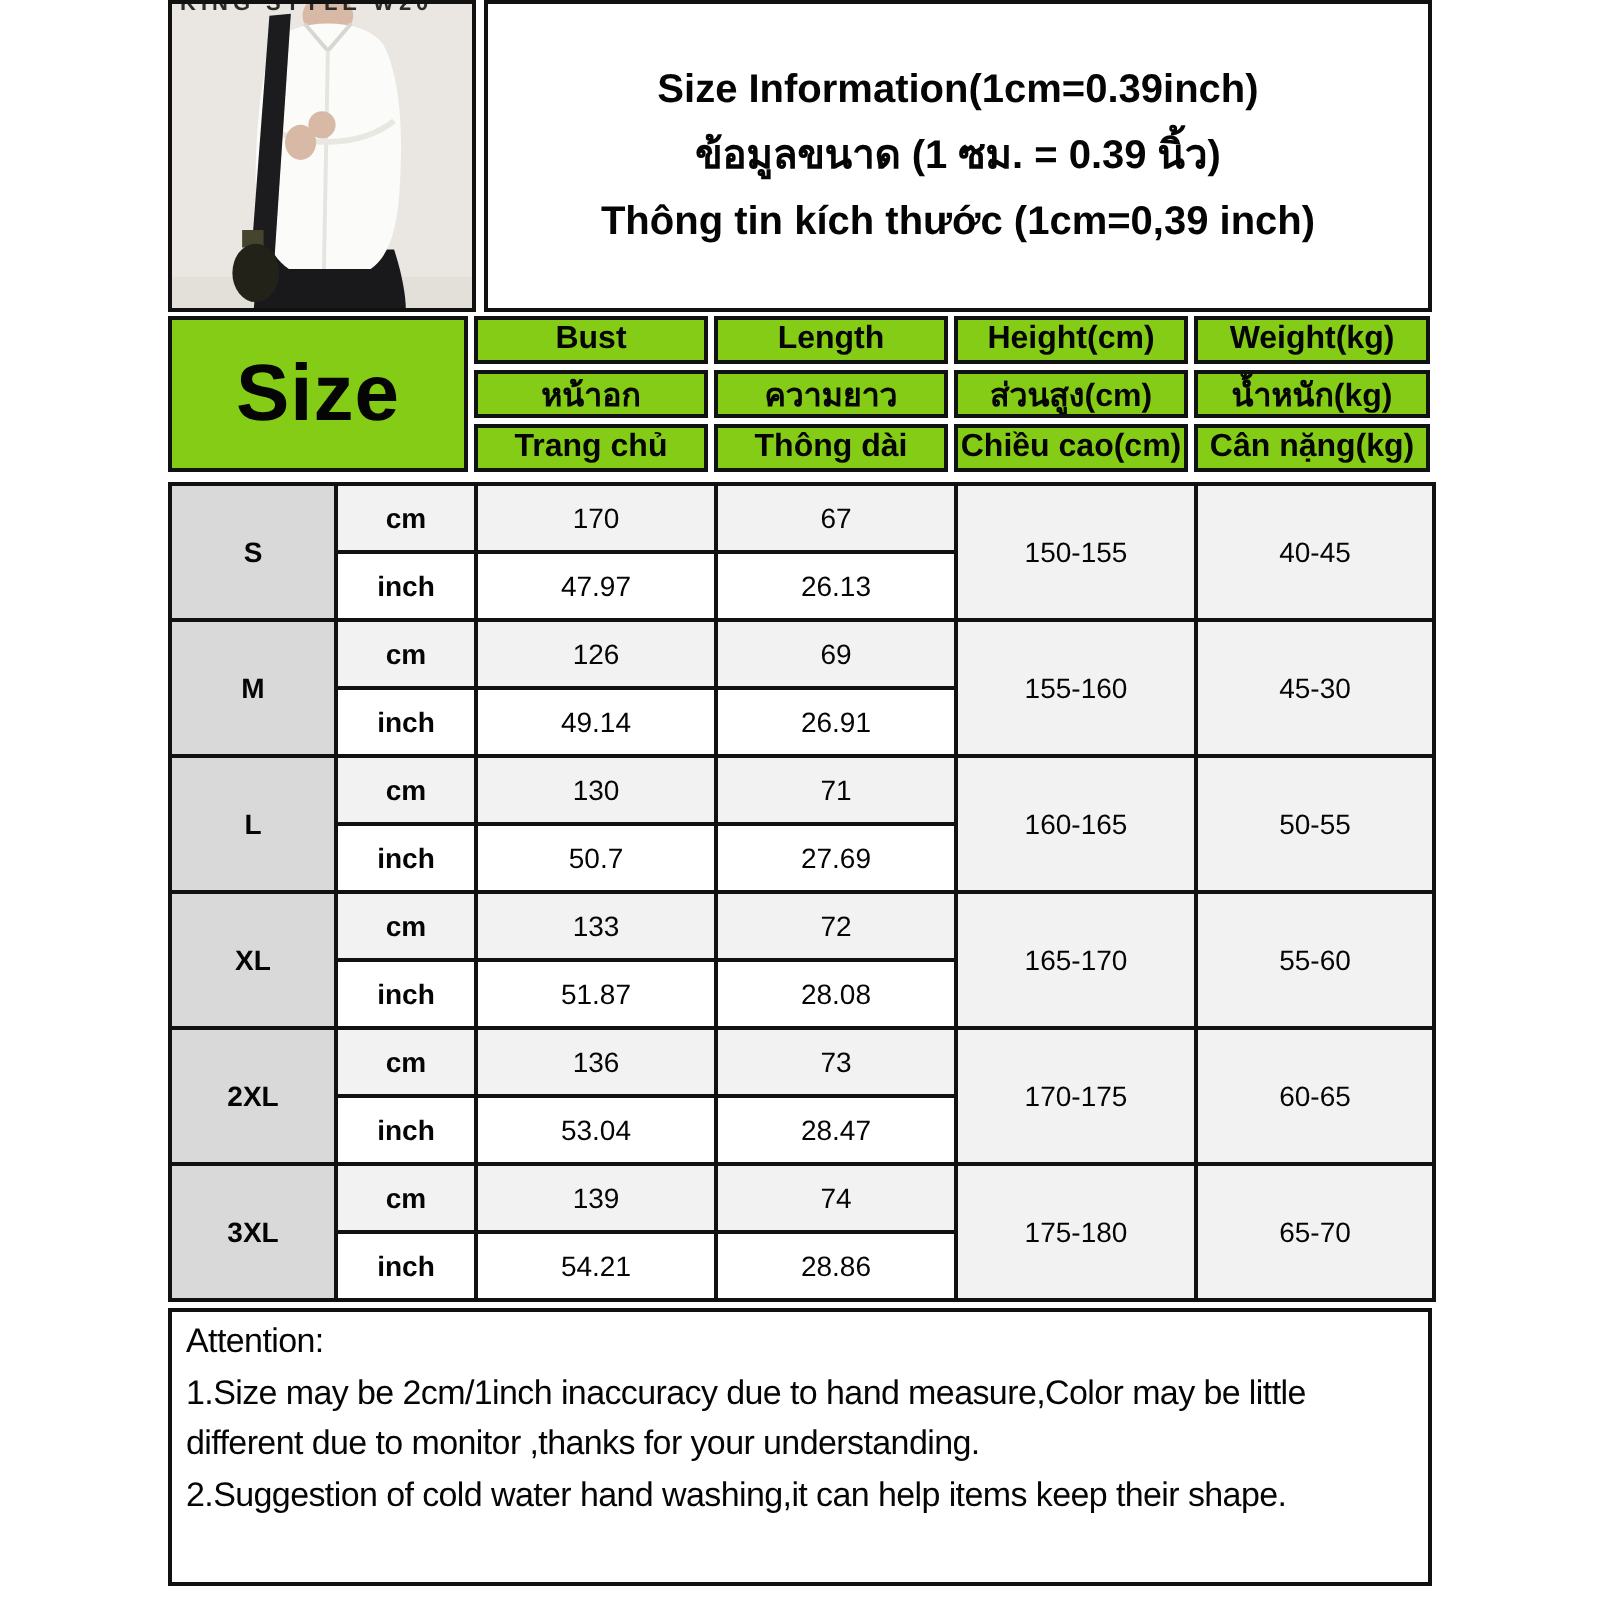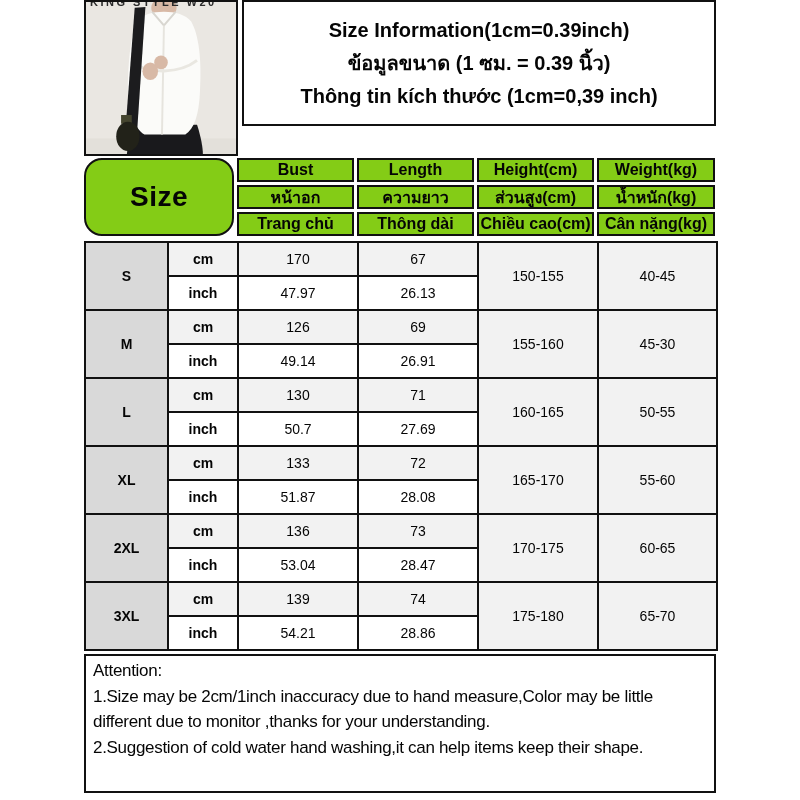--- a/index.html
+++ b/index.html
@@ -12,39 +12,39 @@
     border: 2px solid #111; box-sizing: border-box; background: #eae7e2; overflow: hidden;
   }
   .photo-box svg { display: block; width: 100%; height: 100%; }
   .watermark {
     position: absolute; top: -6px; left: 4px; font-size: 11px; font-weight: bold;
     color: #2b2b2b; letter-spacing: 2.5px; white-space: nowrap;
   }
 
   
   .title-box {
-    position: absolute; left: 242px; top: 0; width: 474px; height: 126px;
+    position: absolute; left: 242px; top: 0; width: 474px; height: 156px;
     border: 2px solid #111; box-sizing: border-box;
     display: flex; flex-direction: column; justify-content: center; align-items: center;
     gap: 11px; text-align: center;
   }
   .title-line { font-size: 20px; font-weight: bold; line-height: 22px; }
 
   
   .header-grid {
     position: absolute; left: 84px; top: 158px; width: 631px; height: 78px;
     display: grid; grid-template-columns: 150px 117px 117px 117px 118px;
     grid-template-rows: 1fr 1fr 1fr; gap: 3px; box-sizing: border-box;
   }
   .hcell {
     background: #84cc16; border: 2px solid #111; box-sizing: border-box;
     display: flex; align-items: center; justify-content: center;
     font-weight: bold; font-size: 16px; white-space: nowrap; overflow: hidden;
   }
-  .size-cell { grid-column: 1; grid-row: 1 / span 3; font-size: 28px; letter-spacing: 0.5px; border-radius: 18px; }
+  .size-cell { grid-column: 1; grid-row: 1 / span 3; font-size: 40px; letter-spacing: 0.5px; }
 
   
   table.data-table {
     position: absolute; left: 84px; top: 241px; width: 632px;
     border-collapse: collapse; table-layout: fixed;
   }
   table.data-table td {
     border: 2px solid #111; height: 34px; padding: 0; box-sizing: border-box;
     text-align: center; vertical-align: middle; font-size: 14px; overflow: hidden;
   }

